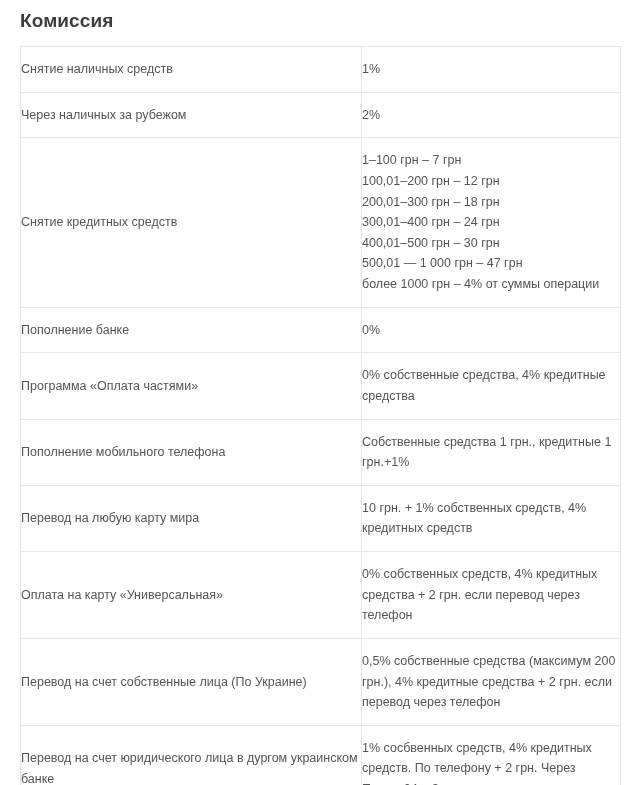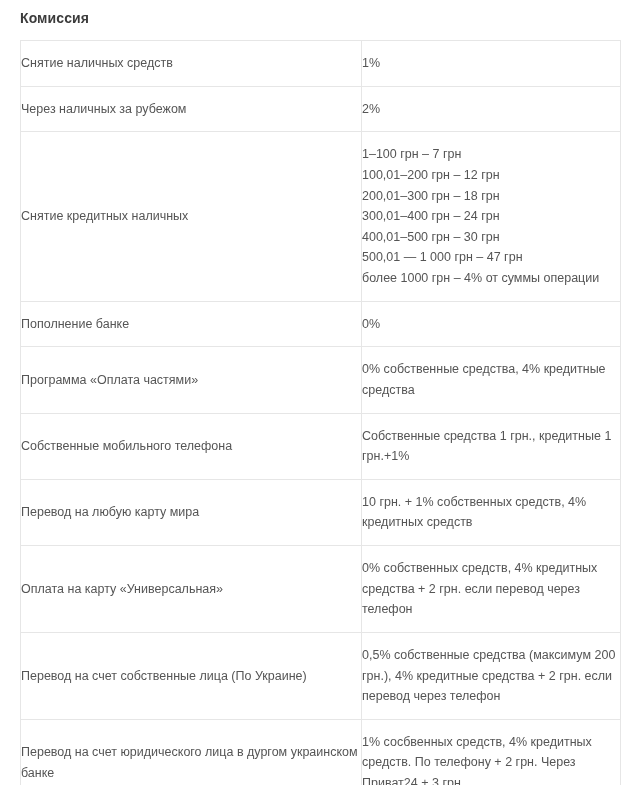--- a/index.html
+++ b/index.html
@@ -14,21 +14,21 @@
     font-family: "Liberation Sans", sans-serif;
     color: #4a4a4a;
     -webkit-font-smoothing: antialiased;
   }
   .page {
     padding: 0 20px;
     box-sizing: border-box;
     width: 640px;
   }
   .page-title {
-    font-size: 14px;
+    font-size: 19px;
     font-weight: bold;
     color: #3c3c3c;
     margin: 10px 0 14px 0;
     letter-spacing: 0.1px;
   }
   table.fees {
     border-collapse: collapse;
     width: 600px;
     table-layout: fixed;
     border: 1px solid #e6e6e6;
@@ -62,39 +62,39 @@
     <tbody>
       <tr>
         <td class="label">Снятие наличных средств</td>
         <td class="value multiline">1%</td>
       </tr>
       <tr>
         <td class="label">Через наличных за рубежом</td>
         <td class="value multiline">2%</td>
       </tr>
       <tr>
-        <td class="label">Снятие кредитных наличных</td>
+        <td class="label">Снятие кредитных средств</td>
         <td class="value multiline">1–100 грн – 7 грн
 100,01–200 грн – 12 грн
 200,01–300 грн – 18 грн
 300,01–400 грн – 24 грн
 400,01–500 грн – 30 грн
 500,01 — 1 000 грн – 47 грн
 более 1000 грн – 4% от суммы операции</td>
       </tr>
       <tr>
         <td class="label">Пополнение банке</td>
         <td class="value multiline">0%</td>
       </tr>
       <tr>
         <td class="label">Программа «Оплата частями»</td>
         <td class="value multiline">0% собственные средства, 4% кредитные средства</td>
       </tr>
       <tr>
-        <td class="label">Собственные мобильного телефона</td>
+        <td class="label">Пополнение мобильного телефона</td>
         <td class="value multiline">Собственные средства 1 грн., кредитные 1 грн.+1%</td>
       </tr>
       <tr>
         <td class="label">Перевод на любую карту мира</td>
         <td class="value multiline">10 грн. + 1% собственных средств, 4% кредитных средств</td>
       </tr>
       <tr>
         <td class="label">Оплата на карту «Универсальная»</td>
         <td class="value multiline">0% собственных средств, 4% кредитных средства + 2 грн. если перевод через телефон</td>
       </tr>

